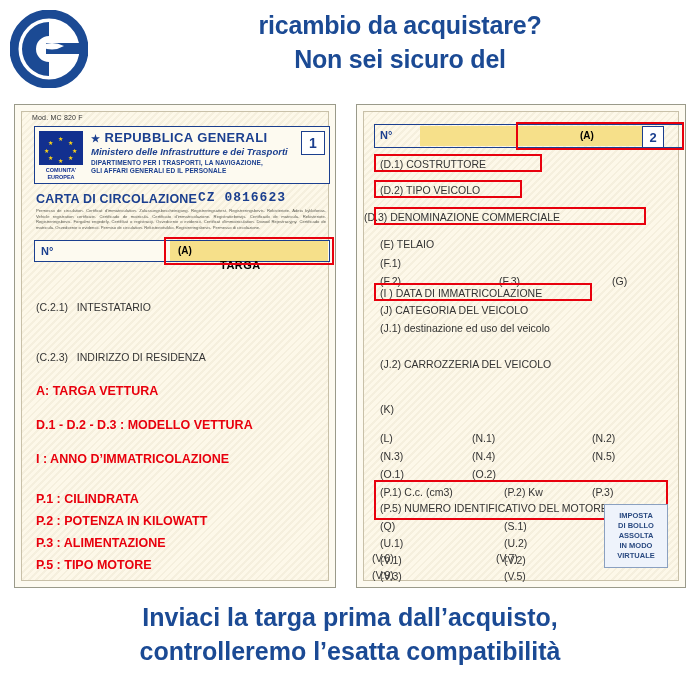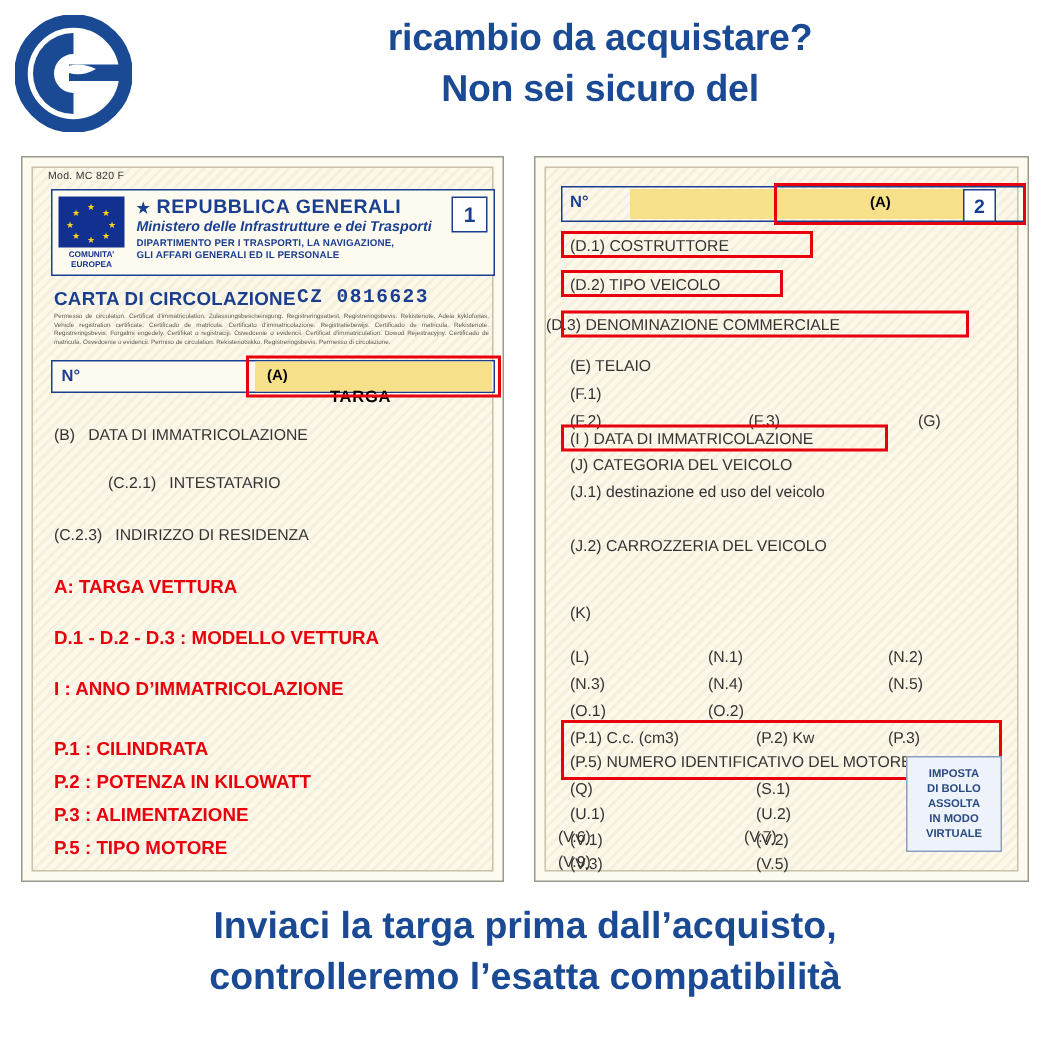--- a/index.html
+++ b/index.html
@@ -232,25 +232,21 @@
     <div class="micro-text">Permesso de circulation. Certificat d'immatriculation. Zulassungsbescheinigung. Registreringsattest. Registreringsbevis. Rekisteriote. Adeia kykloforias. Vehicle registration certificate. Certificado de matricula. Certificato d'immatricolazione. Registratiebewijs. Certificado de matricula. Rekisteriote. Registreringsbevis. Forgalmi engedely. Certifikat o registraciji. Osvedcenie o evidencii. Certificat d'immatriculation. Dowod Rejestracyjny. Certificado de matricula. Osvedcenie o evidencii. Permiso de circulation. Rekisteriotsikko. Registreringsbevis. Permesso di circolazione.</div>
 
     <div class="n-row">
       <div class="nlab">N°</div>
     </div>
     <div class="tg-field"></div>
     <div class="tg-a">(A)</div>
     <div class="tg-text">TARGA</div>
     <div class="highlight-box" style="left:142px;top:125px;width:170px;height:28px;"></div>
 
-    <div class="lfield" style="left:14px;top:172px;">
-      <span>(B)</span>
-      &nbsp;&nbsp;<span>DATA DI IMMATRICOLAZIONE</span>
-    </div>
-    <div class="lfield" style="left:14px;top:204px;margin-left:36px;">
+    <div class="lfield" style="left:14px;top:189px;">
       <span>(C.2.1)</span>
       &nbsp;&nbsp;<span>INTESTATARIO</span>
     </div>
     <div class="lfield" style="left:14px;top:239px;">
       <span>(C.2.3)</span>
       &nbsp;&nbsp;<span>INDIRIZZO DI RESIDENZA</span>
     </div>
 
     <div class="red-line" style="left:14px;top:272px;">A: TARGA VETTURA</div>
     <div class="red-line" style="left:14px;top:306px;">D.1 - D.2 - D.3 : MODELLO VETTURA</div>

